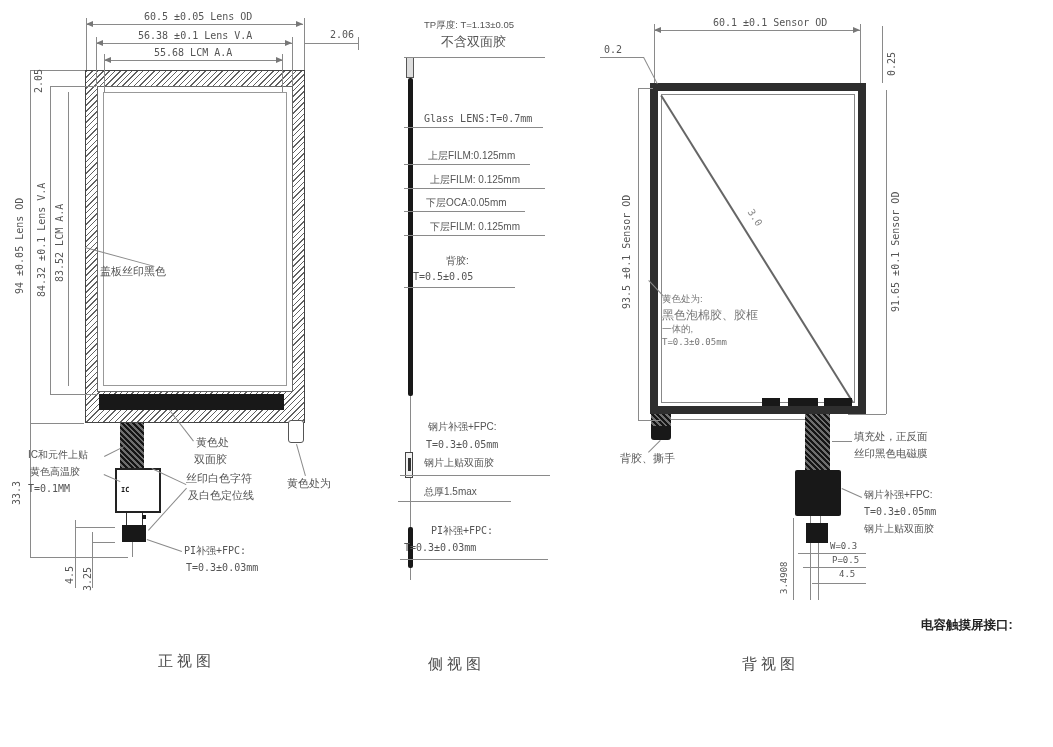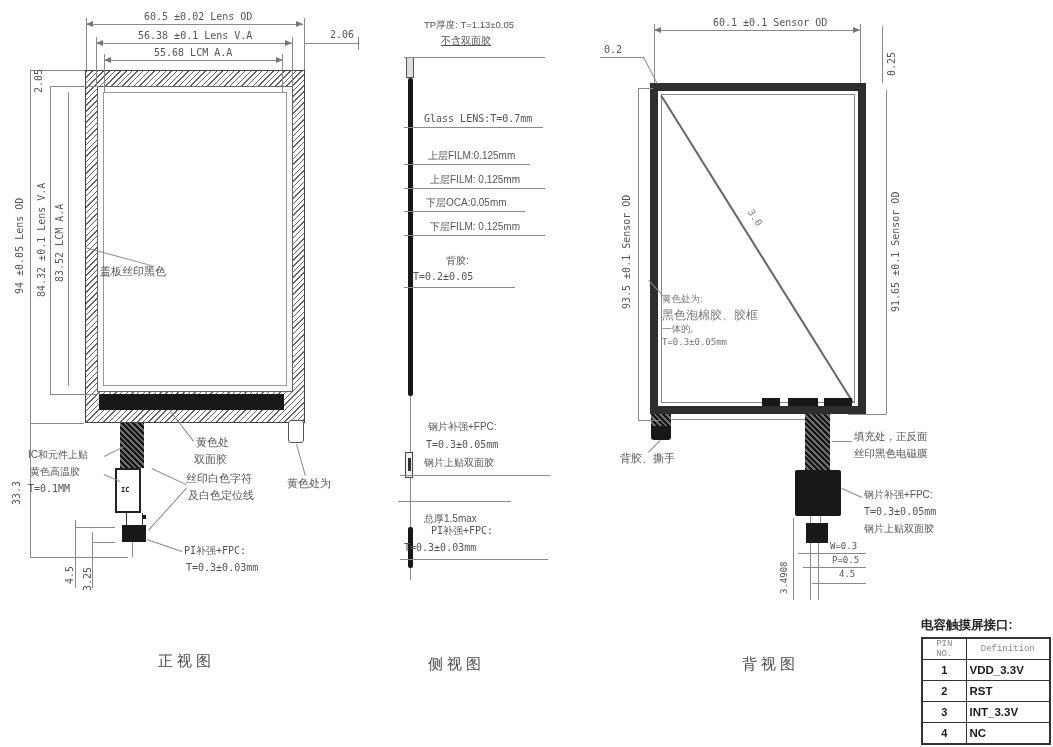--- a/index.html
+++ b/index.html
@@ -29,21 +29,21 @@
 <body>
 
 <div class="canvas">
 
   <div class="abs hatch" style="left:85px;top:70px;width:220px;height:353px;border:1.5px solid #444;"></div>
   <div class="abs" style="left:97px;top:86px;width:196px;height:306px;background:#fff;border:1px solid #666;"></div>
   <div class="abs" style="left:103px;top:92px;width:184px;height:294px;border:1px solid #999;"></div>
   <div class="abs blk" style="left:99px;top:394px;width:185px;height:16px;"></div>
   <div class="abs" style="left:288px;top:420px;width:16px;height:23px;background:#fff;border:1.5px solid #555;border-radius:3px;z-index:3;"></div>
   <div class="abs hatchd" style="left:120px;top:423px;width:24px;height:45px;"></div>
-  <div class="abs" style="left:115px;top:468px;width:26px;height:45px;background:#fff;border:2px solid #222;">
+  <div class="abs" style="left:115px;top:468px;width:46px;height:45px;background:#fff;border:2px solid #222;">
     <div class="abs" style="left:4px;top:16px;font-size:7px;font-weight:bold;color:#111;">IC</div>
   </div>
   <div class="abs" style="left:126px;top:513px;width:17px;height:12px;border-left:1.5px solid #333;border-right:1.5px solid #333;"></div>
   <div class="abs blk" style="left:142px;top:515px;width:4px;height:4px;"></div>
   <div class="abs blk" style="left:122px;top:525px;width:24px;height:17px;"></div>
   <div class="abs vl" style="left:132px;top:542px;height:15px;"></div>
 
   <div class="abs hl dimline" style="left:86px;top:24px;width:217px;"></div>
   <div class="abs hl dimline" style="left:96px;top:43px;width:196px;"></div>
   <div class="abs hl" style="left:305px;top:43px;width:53px;"></div>
@@ -61,21 +61,21 @@
   <div class="abs hl" style="left:30px;top:557px;width:98px;"></div>
   <div class="abs vl" style="left:50px;top:86px;height:308px;"></div>
   <div class="abs hl" style="left:50px;top:86px;width:46px;"></div>
   <div class="abs hl" style="left:50px;top:394px;width:48px;"></div>
   <div class="abs vl" style="left:68px;top:92px;height:294px;"></div>
   <div class="abs vl" style="left:75px;top:520px;height:68px;"></div>
   <div class="abs vl" style="left:92px;top:532px;height:56px;"></div>
   <div class="abs hl" style="left:75px;top:527px;width:40px;"></div>
   <div class="abs hl" style="left:92px;top:542px;width:23px;"></div>
 
-  <div class="abs t" style="left:144px;top:11px;">60.5 ±0.02 Lens OD</div>
+  <div class="abs t" style="left:144px;top:11px;">60.5 ±0.05 Lens OD</div>
   <div class="abs t" style="left:138px;top:30px;">56.38 ±0.1 Lens V.A</div>
   <div class="abs t" style="left:154px;top:47px;">55.68 LCM A.A</div>
   <div class="abs t" style="left:330px;top:29px;">2.06</div>
   <div class="abs t vtext" style="left:33px;top:93px;">2.05</div>
   <div class="abs t vtext" style="left:14px;top:294px;">94 ±0.05 Lens OD</div>
   <div class="abs t vtext" style="left:36px;top:297px;">84.32 ±0.1 Lens V.A</div>
   <div class="abs t vtext" style="left:54px;top:282px;">83.52 LCM A.A</div>
   <div class="abs t vtext" style="left:11px;top:505px;">33.3</div>
   <div class="abs t vtext" style="left:64px;top:584px;">4.5</div>
   <div class="abs t vtext" style="left:82px;top:591px;">3.25</div>
@@ -116,32 +116,32 @@
   <div class="abs hl" style="left:404px;top:164px;width:126px;"></div>
   <div class="abs hl" style="left:404px;top:188px;width:141px;"></div>
   <div class="abs hl" style="left:404px;top:211px;width:121px;"></div>
   <div class="abs hl" style="left:404px;top:235px;width:141px;"></div>
   <div class="abs hl" style="left:404px;top:287px;width:111px;"></div>
   <div class="abs hl" style="left:400px;top:475px;width:150px;"></div>
   <div class="abs hl" style="left:398px;top:501px;width:113px;"></div>
   <div class="abs hl" style="left:400px;top:559px;width:148px;"></div>
 
   <div class="abs t tc" style="left:424px;top:20px;font-size:9.5px;">TP厚度: T=1.13±0.05</div>
-  <div class="abs t tc" style="left:441px;top:35px;font-size:10px;text-decoration:underline;">不含双面胶</div>
+  <div class="abs t tc" style="left:441px;top:35px;font-size:13px;">不含双面胶</div>
   <div class="abs t" style="left:424px;top:113px;">Glass LENS:T=0.7mm</div>
   <div class="abs t tc" style="left:428px;top:150px;">上层FILM:0.125mm</div>
   <div class="abs t tc" style="left:430px;top:174px;">上层FILM: 0.125mm</div>
   <div class="abs t tc" style="left:426px;top:197px;">下层OCA:0.05mm</div>
   <div class="abs t tc" style="left:430px;top:221px;">下层FILM: 0.125mm</div>
   <div class="abs t tc" style="left:446px;top:255px;">背胶:</div>
-  <div class="abs t" style="left:413px;top:271px;">T=0.2±0.05</div>
+  <div class="abs t" style="left:413px;top:271px;">T=0.5±0.05</div>
   <div class="abs t tc" style="left:428px;top:421px;">钢片补强+FPC:</div>
   <div class="abs t" style="left:426px;top:439px;">T=0.3±0.05mm</div>
   <div class="abs t tc" style="left:424px;top:457px;">钢片上贴双面胶</div>
-  <div class="abs t tc" style="left:424px;top:486px;margin-top:27px;">总厚1.5max</div>
+  <div class="abs t tc" style="left:424px;top:486px;">总厚1.5max</div>
   <div class="abs t" style="left:431px;top:525px;">PI补强+FPC:</div>
   <div class="abs t" style="left:404px;top:542px;">T=0.3±0.03mm</div>
   <div class="abs viewtitle" style="left:428px;top:655px;">侧视图</div>
 
   <div class="abs" style="left:650px;top:83px;width:216px;height:331px;background:#2e2e2e;"></div>
   <div class="abs" style="left:658px;top:91px;width:200px;height:315px;background:#fff;"></div>
   <div class="abs" style="left:661px;top:94px;width:194px;height:309px;border:1px solid #888;"></div>
   <div class="abs dl" style="left:662px;top:95px;width:362px;height:1.5px;background:#666;transform:rotate(58deg);"></div>
   <div class="abs t" style="left:746px;top:212px;transform:rotate(58deg);color:#888;">3.0</div>
   <div class="abs blk" style="left:762px;top:398px;width:18px;height:8px;"></div>
@@ -198,39 +198,15 @@
   <div class="abs t tc" style="left:620px;top:452px;font-size:11px;">背胶、撕手</div>
   <div class="abs t tc" style="left:854px;top:431px;font-size:10.5px;">填充处，正反面</div>
   <div class="abs t tc" style="left:854px;top:448px;font-size:10.5px;">丝印黑色电磁膜</div>
   <div class="abs t tc" style="left:864px;top:489px;">钢片补强+FPC:</div>
   <div class="abs t" style="left:864px;top:506px;">T=0.3±0.05mm</div>
   <div class="abs t tc" style="left:864px;top:523px;">钢片上贴双面胶</div>
   <div class="abs viewtitle" style="left:742px;top:655px;">背视图</div>
 
   <div class="abs" style="left:921px;top:617px;">
     <div style="font-size:12.5px;font-weight:bold;color:#222;margin-bottom:3px;font-family:'Liberation Sans',sans-serif;">电容触摸屏接口:</div>
-    <table class="pins">
-      <tbody>
-          <tr>
-        <td class="pinhdr">PIN NO.</td>
-        <td class="pinhdr">Definition</td>
-      </tr>
-      <tr>
-        <td class="pinno">1</td>
-        <td class="pindef">VDD_3.3V</td>
-      </tr>
-      <tr>
-        <td class="pinno">2</td>
-        <td class="pindef">RST</td>
-      </tr>
-      <tr>
-        <td class="pinno">3</td>
-        <td class="pindef">INT_3.3V</td>
-      </tr>
-      <tr>
-        <td class="pinno">4</td>
-        <td class="pindef">NC</td>
-      </tr>
-    </tbody>
-      </table>
   </div>
 
 </div>
 
 </body></html>

